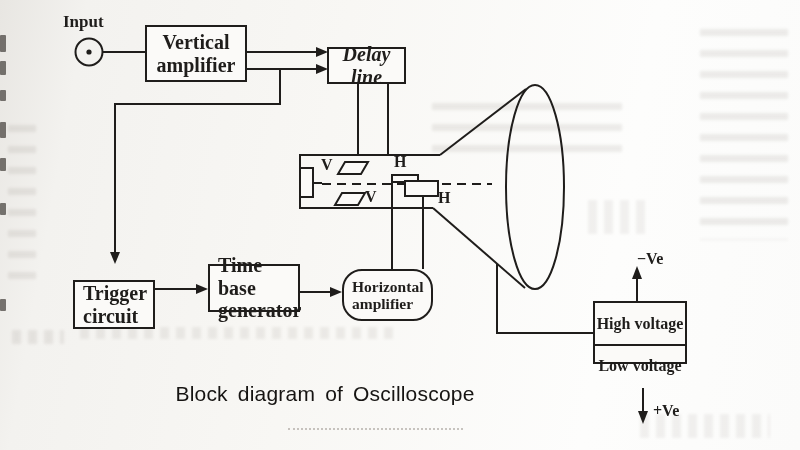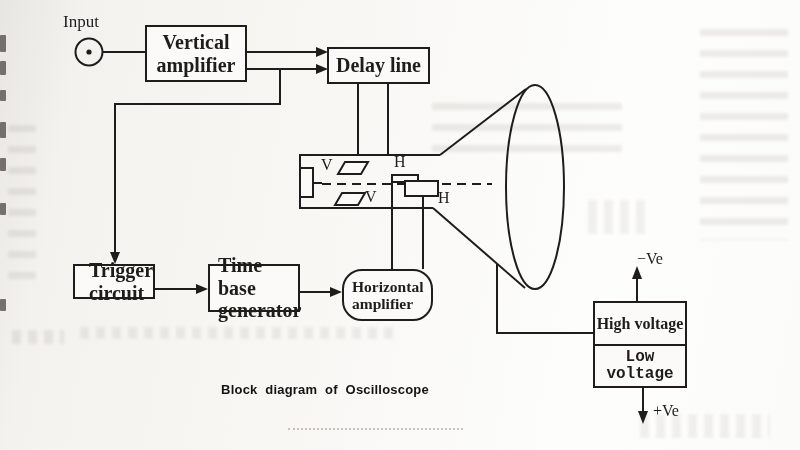--- a/index.html
+++ b/index.html
@@ -14,27 +14,27 @@
   .box{
     position:absolute;box-sizing:border-box;border:2px solid #1f1d1b;
     background:#fbfaf8;display:flex;flex-direction:column;justify-content:center;
     font-weight:700;font-size:20px;line-height:1.12;text-align:center;
   }
   .box.leftalign{align-items:flex-start;text-align:left;padding-left:8px;}
   .hvbox{position:absolute;box-sizing:border-box;border:2px solid #1f1d1b;background:#fbfaf8;}
   .hvcell{box-sizing:border-box;display:flex;align-items:center;justify-content:center;
     font-weight:700;font-size:16px;line-height:1.08;text-align:center;}
   .hvcell.top{height:43px;border-bottom:2px solid #1f1d1b;}
-  .hvcell.bottom{height:40px;font-family:Liberation Mono, monospace;}
-  .lbl{position:absolute;font-weight:400;font-size:16px;white-space:nowrap;}
+  .hvcell.bottom{height:40px;}
+  .lbl{position:absolute;font-weight:700;font-size:16px;white-space:nowrap;}
   .lbl.big{font-size:17px;}
   .caption{
     position:absolute;left:175px;top:382px;width:300px;text-align:center;
-    font-family:"Liberation Sans","DejaVu Sans",sans-serif;font-weight:700;
-    font-size:13px;word-spacing:4px;letter-spacing:.2px;color:#161412;
+    font-family:"Liberation Sans","DejaVu Sans",sans-serif;font-weight:400;
+    font-size:21px;word-spacing:4px;letter-spacing:.2px;color:#161412;
   }
   .smudge{position:absolute;opacity:.11;filter:blur(1.4px);
     background:repeating-linear-gradient(180deg,transparent 0 7px,#6b6057 7px 14px,transparent 14px 21px);}
   .smudge.wordy{background:repeating-linear-gradient(90deg,#6b6057 0 9px,transparent 9px 16px);}
   .edge-mark{position:absolute;left:0;width:6px;background:#45413d;opacity:.72;border-radius:1px;}
   .dotline{position:absolute;border-top:2px dotted #8a827b;opacity:.45;}
 </style>
 </head>
 <body>
 
@@ -131,37 +131,37 @@
     <g>
       <line x1="643" y1="388" x2="643" y2="413"></line>
       <polygon points="643,424 638,411 648,411" fill="#1f1d1b" stroke="none"></polygon>
     </g>
   </svg>
 
   <div class="box" style="left:145px;top:25px;width:102px;height:57px;">
     <span style="display:block;width:100%;">Vertical amplifier</span>
   </div>
 
-  <div class="box" style="left:327px;top:47px;width:103px;height:37px;">
+  <div class="box" style="left:327px;top:47px;width:79px;height:37px;font-style:italic;">
     <span style="display:block;width:100%;">Delay line</span>
   </div>
 
-  <div class="box leftalign" style="left:73px;top:264px;width:82px;height:35px;align-items:flex-end;">
+  <div class="box leftalign" style="left:73px;top:280px;width:82px;height:49px;">
     <span style="display:block;width:64px;">Trigger circuit</span>
   </div>
 
   <div class="box leftalign" style="left:208px;top:264px;width:92px;height:48px;">
     <span style="display:block;width:78px;">Time base generator</span>
   </div>
 
   <div class="box leftalign" style="left:342px;top:269px;width:91px;height:52px;font-size:15.5px;border-radius:20px;">
     <span style="display:block;width:78px;">Horizontal amplifier</span>
   </div>
 
-  <div class="hvbox" style="left:593px;top:301px;width:94px;height:87px;">
+  <div class="hvbox" style="left:593px;top:301px;width:94px;height:63px;">
     <div class="hvcell top">
       <span style="display:block;width:100%;">High voltage</span>
     </div>
     <div class="hvcell bottom">
       <span style="display:block;width:100%;">Low voltage</span>
     </div>
   </div>
 
   <div class="lbl big" style="left:63px;top:12px;">Input</div>
 

